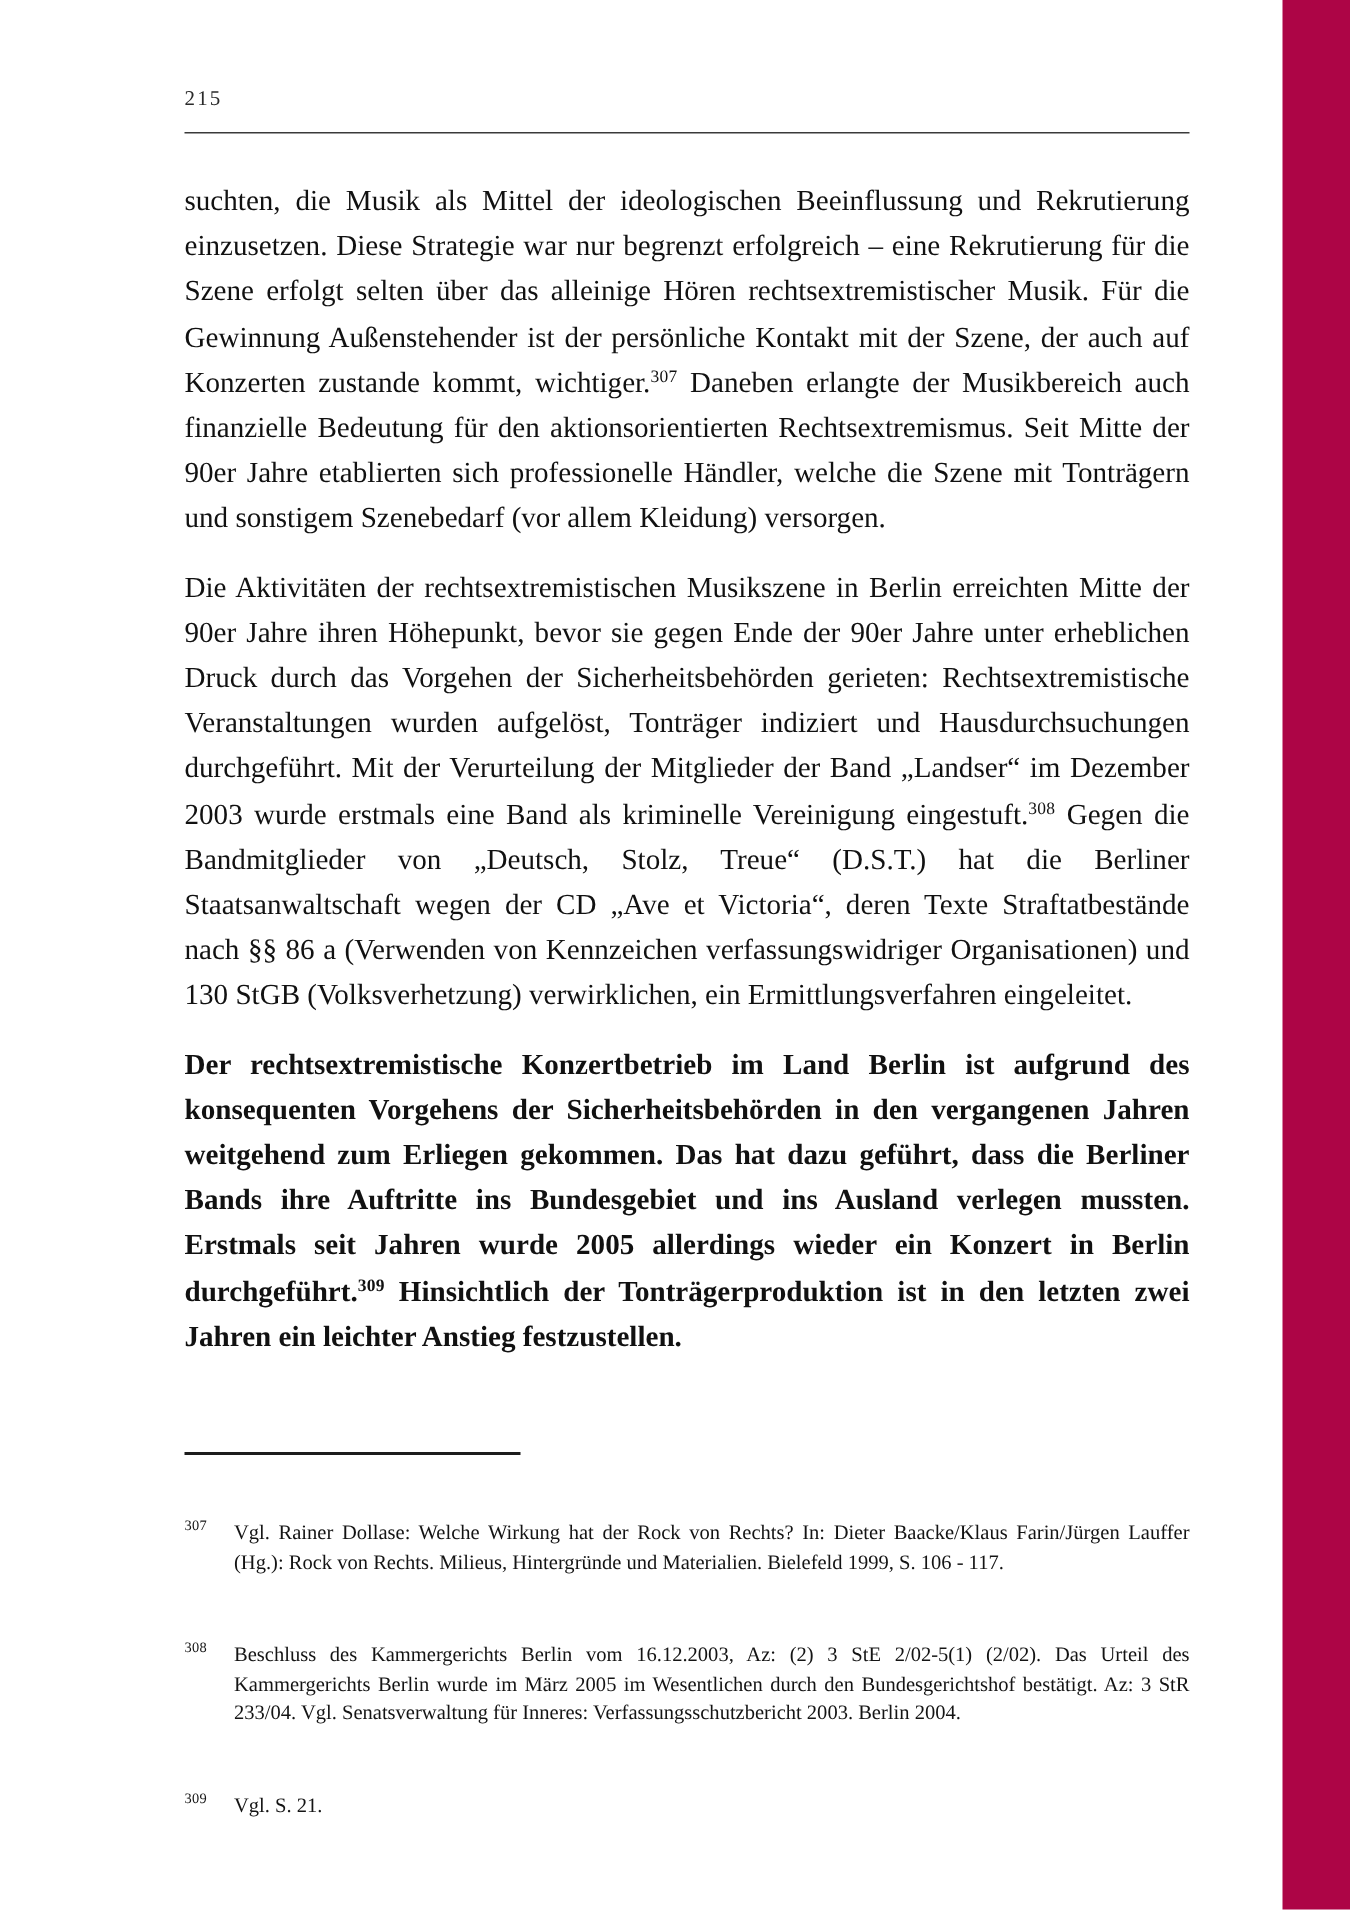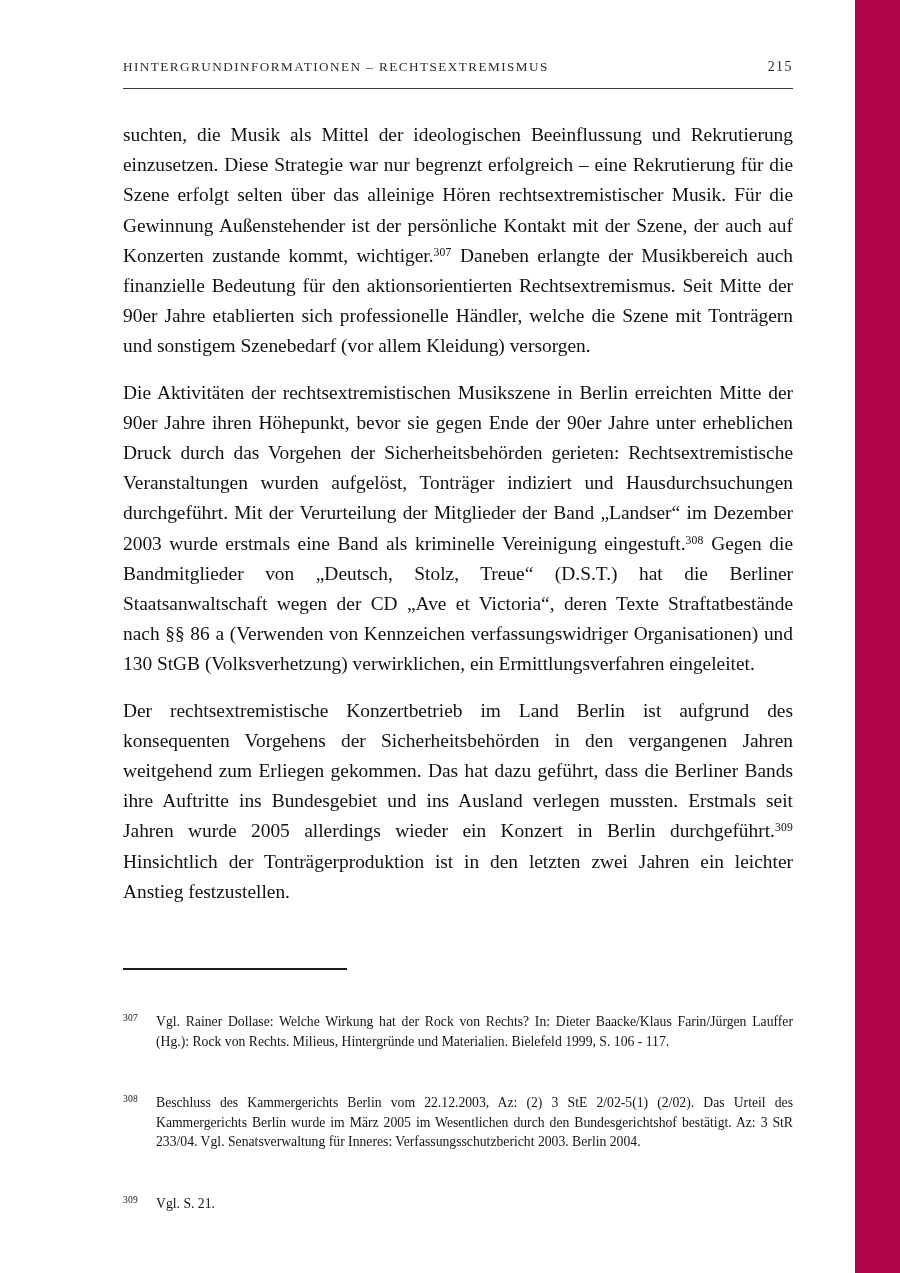--- a/index.html
+++ b/index.html
@@ -77,20 +77,21 @@
     font-size: 19.4px;
     line-height: 30.2px;
     text-align: justify;
     text-justify: inter-word;
     hyphens: manual;
     color: #111111;
   }
 
   .body-para:last-child {
     margin-bottom: 0;
+    font-weight: bold;
   }
 
   sup.fn-ref {
     font-size: 0.60em;
     vertical-align: 0.52em;
     line-height: 0;
     letter-spacing: 0.2px;
   }
 
   
@@ -139,21 +140,20 @@
   }
 </style>
 </head>
 <body>
 
 <div id="edge-bar"></div>
 
 <div id="page">
 
   <div id="running-head">
-    <span id="running-head-title">HINTERGRUNDINFORMATIONEN – RECHTSEXTREMISMUS</span>
     <span id="running-head-folio">215</span>
   </div>
 
   <div id="body-text">
 
     <p class="body-para">
       <span>suchten, die Musik als Mittel der ideologischen Beeinflussung und Rekrutierung einzusetzen. Diese Strategie war nur begrenzt erfolgreich – eine Rekrutierung für die Szene erfolgt selten über das alleinige Hören rechtsextremistischer Musik. Für die Gewinnung Außenstehender ist der persönliche Kontakt mit der Szene, der auch auf Konzerten zustande kommt, wichtiger.</span><sup class="fn-ref">307</sup><span> Daneben erlangte der Musikbereich auch finanzielle Bedeutung für den aktionsorientierten Rechtsextremismus. Seit Mitte der 90er Jahre etablierten sich professionelle Händler, welche die Szene mit Tonträgern und sonstigem Szenebedarf (vor allem Kleidung) versorgen.</span>
     </p>
 
     <p class="body-para">
@@ -170,21 +170,21 @@
 
     <div id="footnote-rule"></div>
 
     <div class="footnote-item">
       <span class="footnote-marker">307</span>
       <span class="footnote-text">Vgl. Rainer Dollase: Welche Wirkung hat der Rock von Rechts? In: Dieter Baacke/Klaus Farin/Jürgen Lauffer (Hg.): Rock von Rechts. Milieus, Hintergründe und Materialien. Bielefeld 1999, S. 106 - 117.</span>
     </div>
 
     <div class="footnote-item">
       <span class="footnote-marker">308</span>
-      <span class="footnote-text">Beschluss des Kammergerichts Berlin vom 22.12.2003, Az: (2) 3 StE 2/02-5(1) (2/02). Das Urteil des Kammergerichts Berlin wurde im März 2005 im Wesentlichen durch den Bundesgerichtshof bestätigt. Az: 3 StR 233/04. Vgl. Senatsverwaltung für Inneres: Verfassungsschutzbericht 2003. Berlin 2004.</span>
+      <span class="footnote-text">Beschluss des Kammergerichts Berlin vom 16.12.2003, Az: (2) 3 StE 2/02-5(1) (2/02). Das Urteil des Kammergerichts Berlin wurde im März 2005 im Wesentlichen durch den Bundesgerichtshof bestätigt. Az: 3 StR 233/04. Vgl. Senatsverwaltung für Inneres: Verfassungsschutzbericht 2003. Berlin 2004.</span>
     </div>
 
     <div class="footnote-item">
       <span class="footnote-marker">309</span>
       <span class="footnote-text">Vgl. S. 21.</span>
     </div>
 
   </div>
 
 </div>

